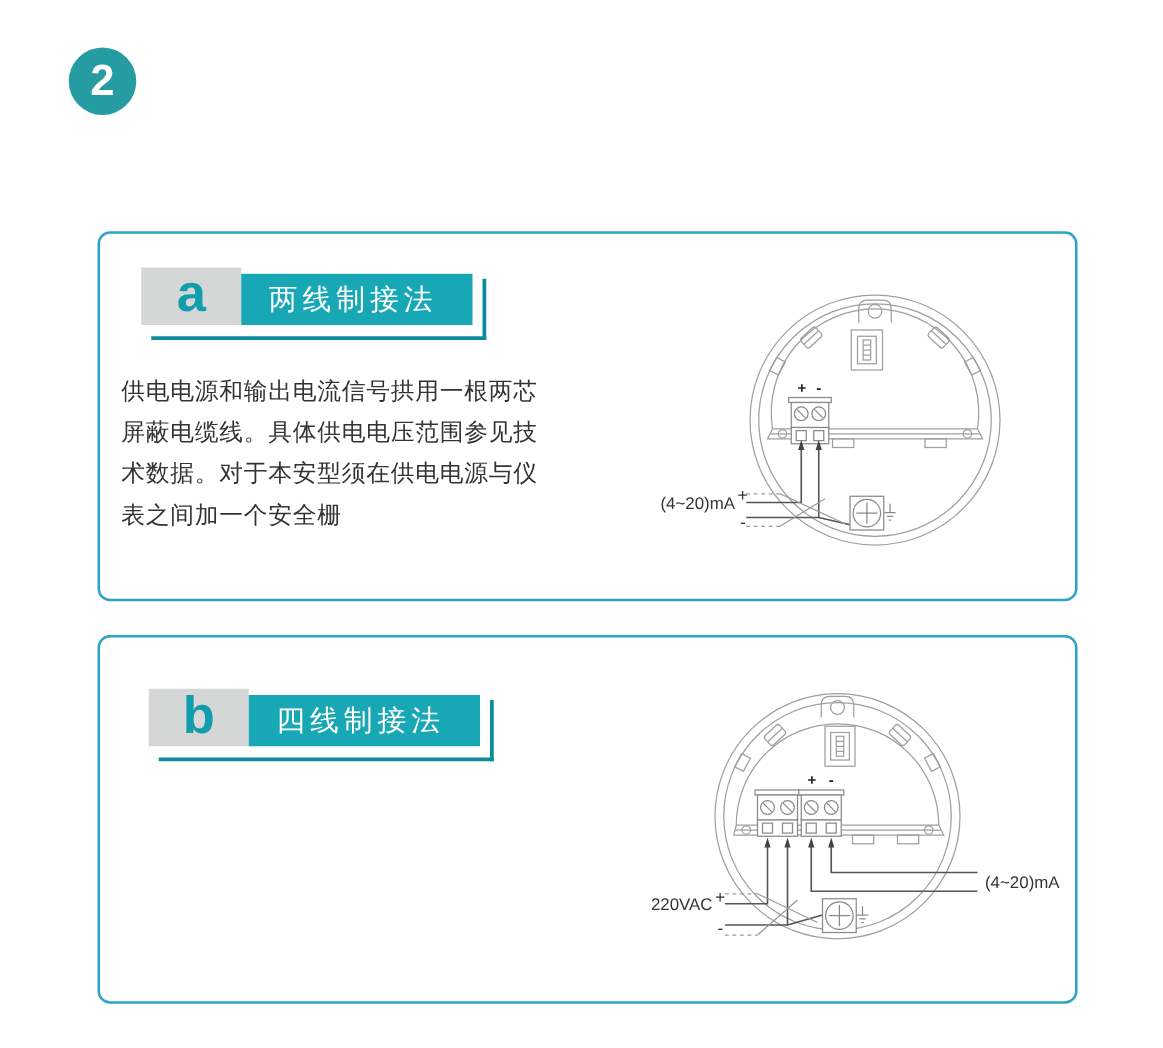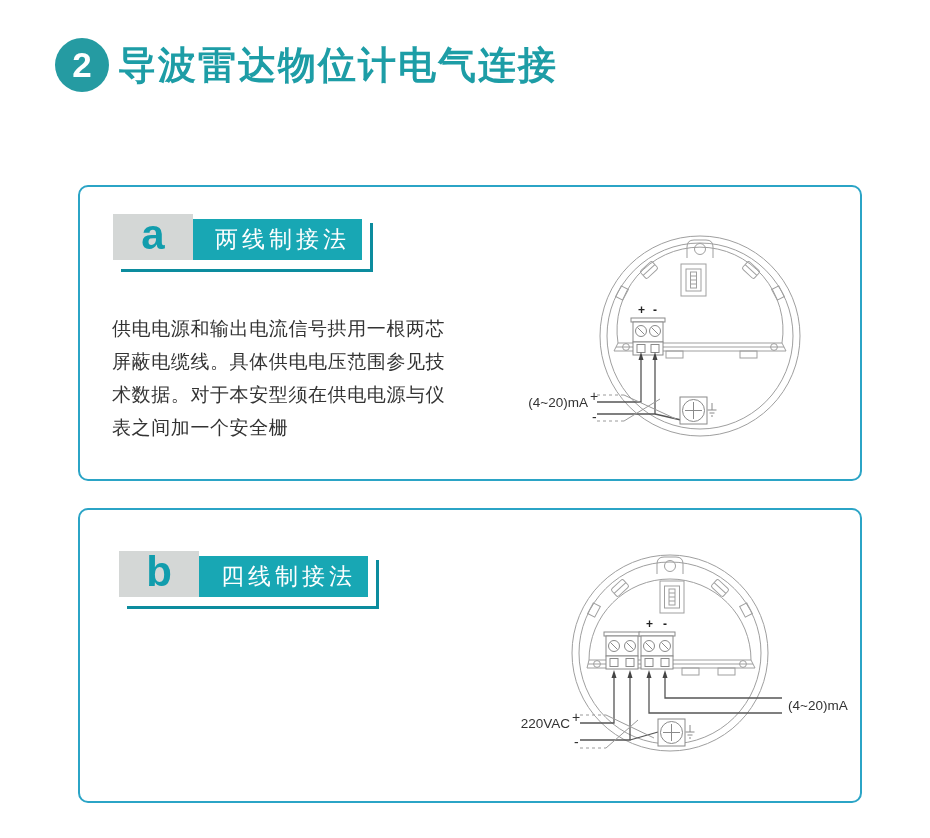--- a/index.html
+++ b/index.html
@@ -19,24 +19,24 @@
 
   
   .heading-row{position:absolute;display:flex;align-items:flex-end;}
   .panel-a .heading-row{left:33px;top:27px;}
   .panel-b .heading-row{left:39px;top:41px;}
   .heading-row::after{content:"";position:absolute;left:8px;top:9px;width:100%;height:100%;
                       border-right:3px solid #0c8c9e;border-bottom:3px solid #0c8c9e;pointer-events:none;}
   .letter-badge{width:80px;height:46px;background:#d4d7d6;color:#129dad;font-size:42px;font-weight:bold;
                 display:flex;align-items:center;justify-content:center;line-height:1;padding-bottom:5px;box-sizing:border-box;}
   .heading-box{height:41px;background:#18a7b4;color:#ffffff;font-size:23px;letter-spacing:4px;
-               display:flex;align-items:center;padding:0 12px 0 22px;white-space:nowrap;}
-
-  
-  .desc{position:absolute;left:17px;margin:15px;color:#333;}
+               display:flex;align-items:center;padding:0 28px 0 22px;white-space:nowrap;}
+
+  
+  .desc{position:absolute;left:17px;margin:0;color:#333;}
   .panel-a .desc{top:110px;width:350px;font-size:19px;line-height:33px;letter-spacing:0.6px;}
   .panel-b .desc{top:120px;width:318px;font-size:19.5px;line-height:36px;letter-spacing:0.8px;}
 
   
   .diagram{position:absolute;}
   .diagram-a{left:420px;top:44px;}
   .diagram-b{left:390px;top:38px;}
   .hline{stroke:#9f9f9f;fill:none;stroke-width:1;}
   .tblock{stroke:#8a8a8a;fill:#ffffff;stroke-width:1;}
   .wire{stroke:#555;fill:none;stroke-width:1.3;}
@@ -45,21 +45,20 @@
   .slbl{font-size:14px;fill:#333;font-family:"Liberation Sans",sans-serif;}
   .tlbl{font-size:12px;fill:#222;font-weight:bold;font-family:"Liberation Sans",sans-serif;}
 </style>
 </head>
 <body>
 
 <div class="page">
 
   <header class="doc-header">
     <span class="num-badge">2</span>
-    <h1 class="page-title">导波雷达物位计电气连接</h1>
   </header>
 
   <section class="panel panel-a">
     <div class="heading-row">
       <span class="letter-badge">a</span>
       <span class="heading-box">两线制接法</span>
     </div>
     <p class="desc">供电电源和输出电流信号拱用一根两芯屏蔽电缆线。具体供电电压范围参见技术数据。对于本安型须在供电电源与仪表之间加一个安全栅</p>
 
     <svg class="diagram diagram-a" width="310" height="235" viewBox="0 0 310 235">

